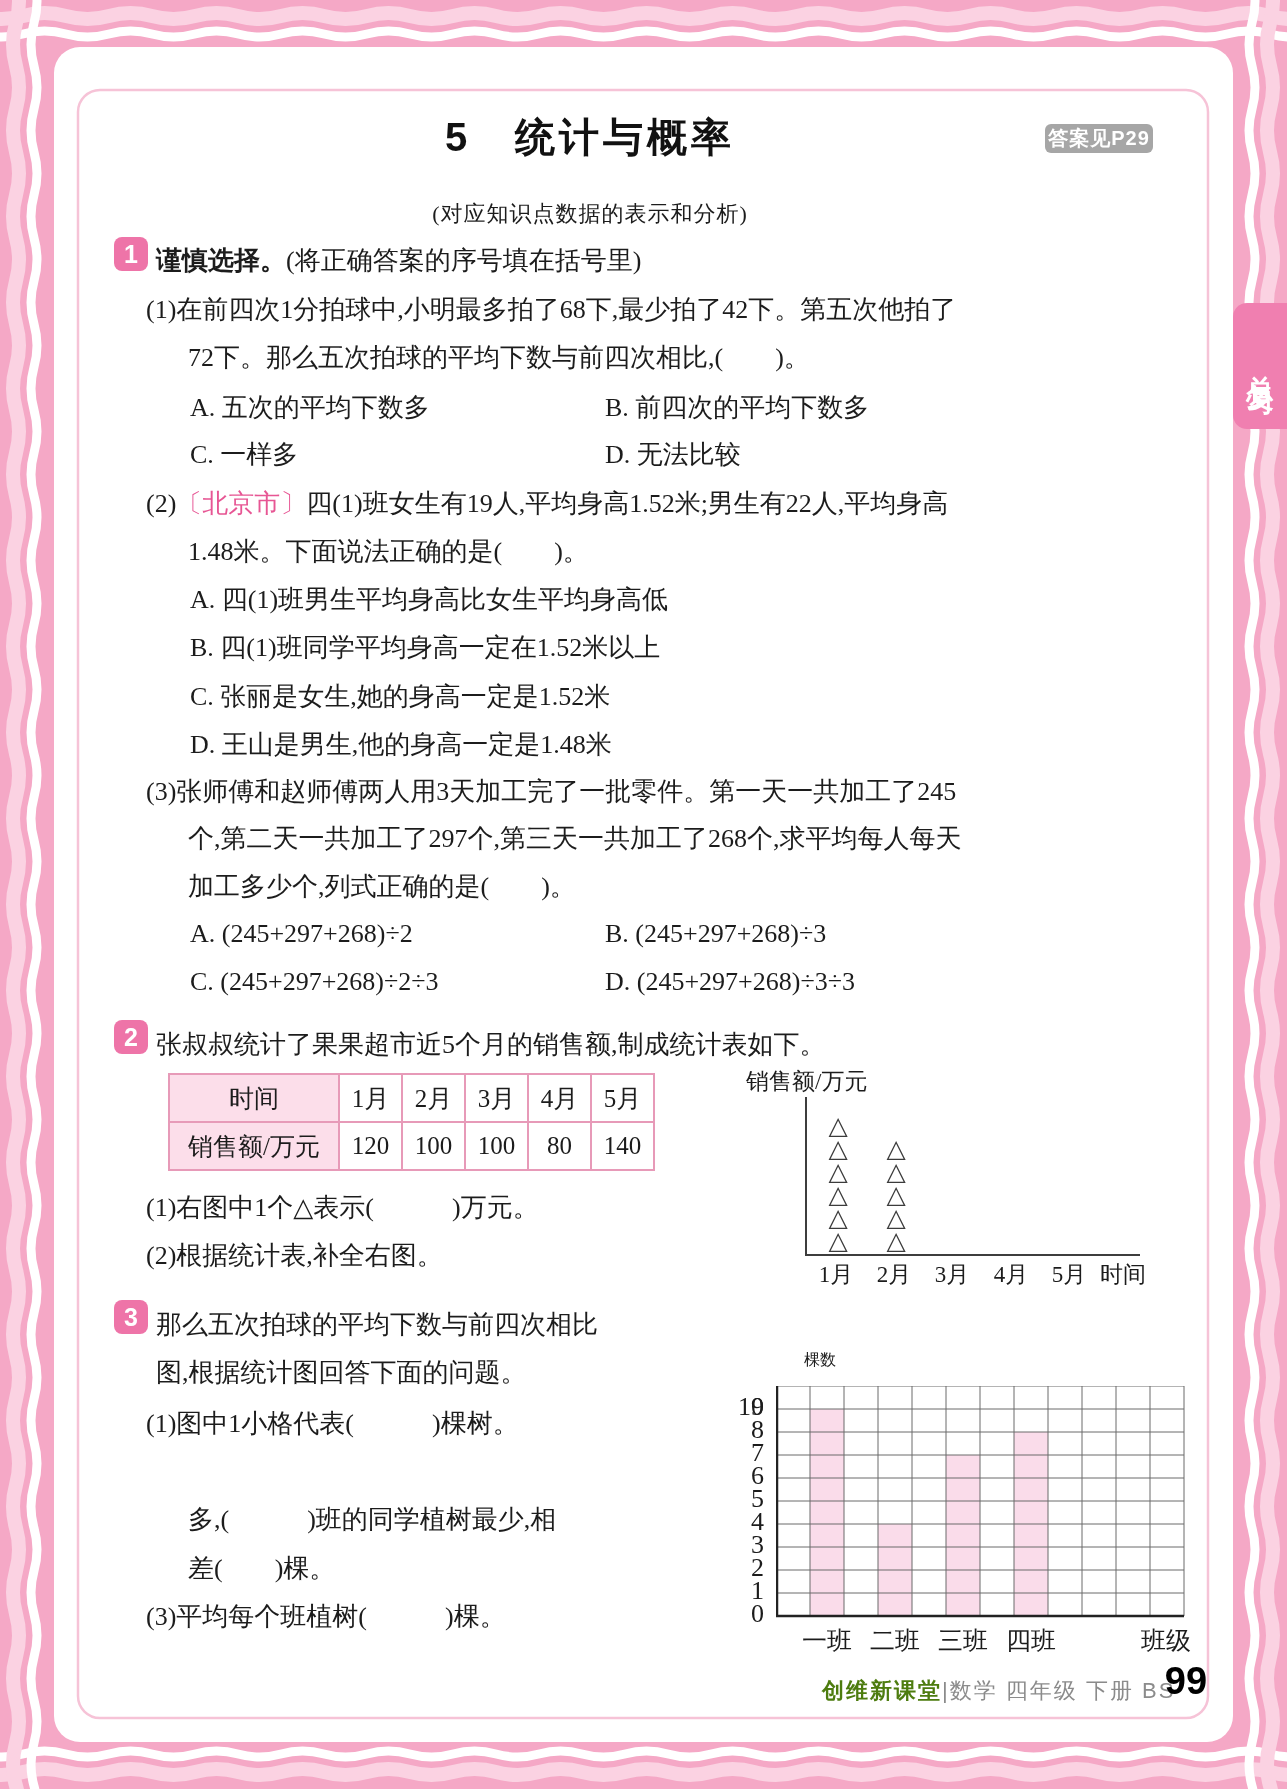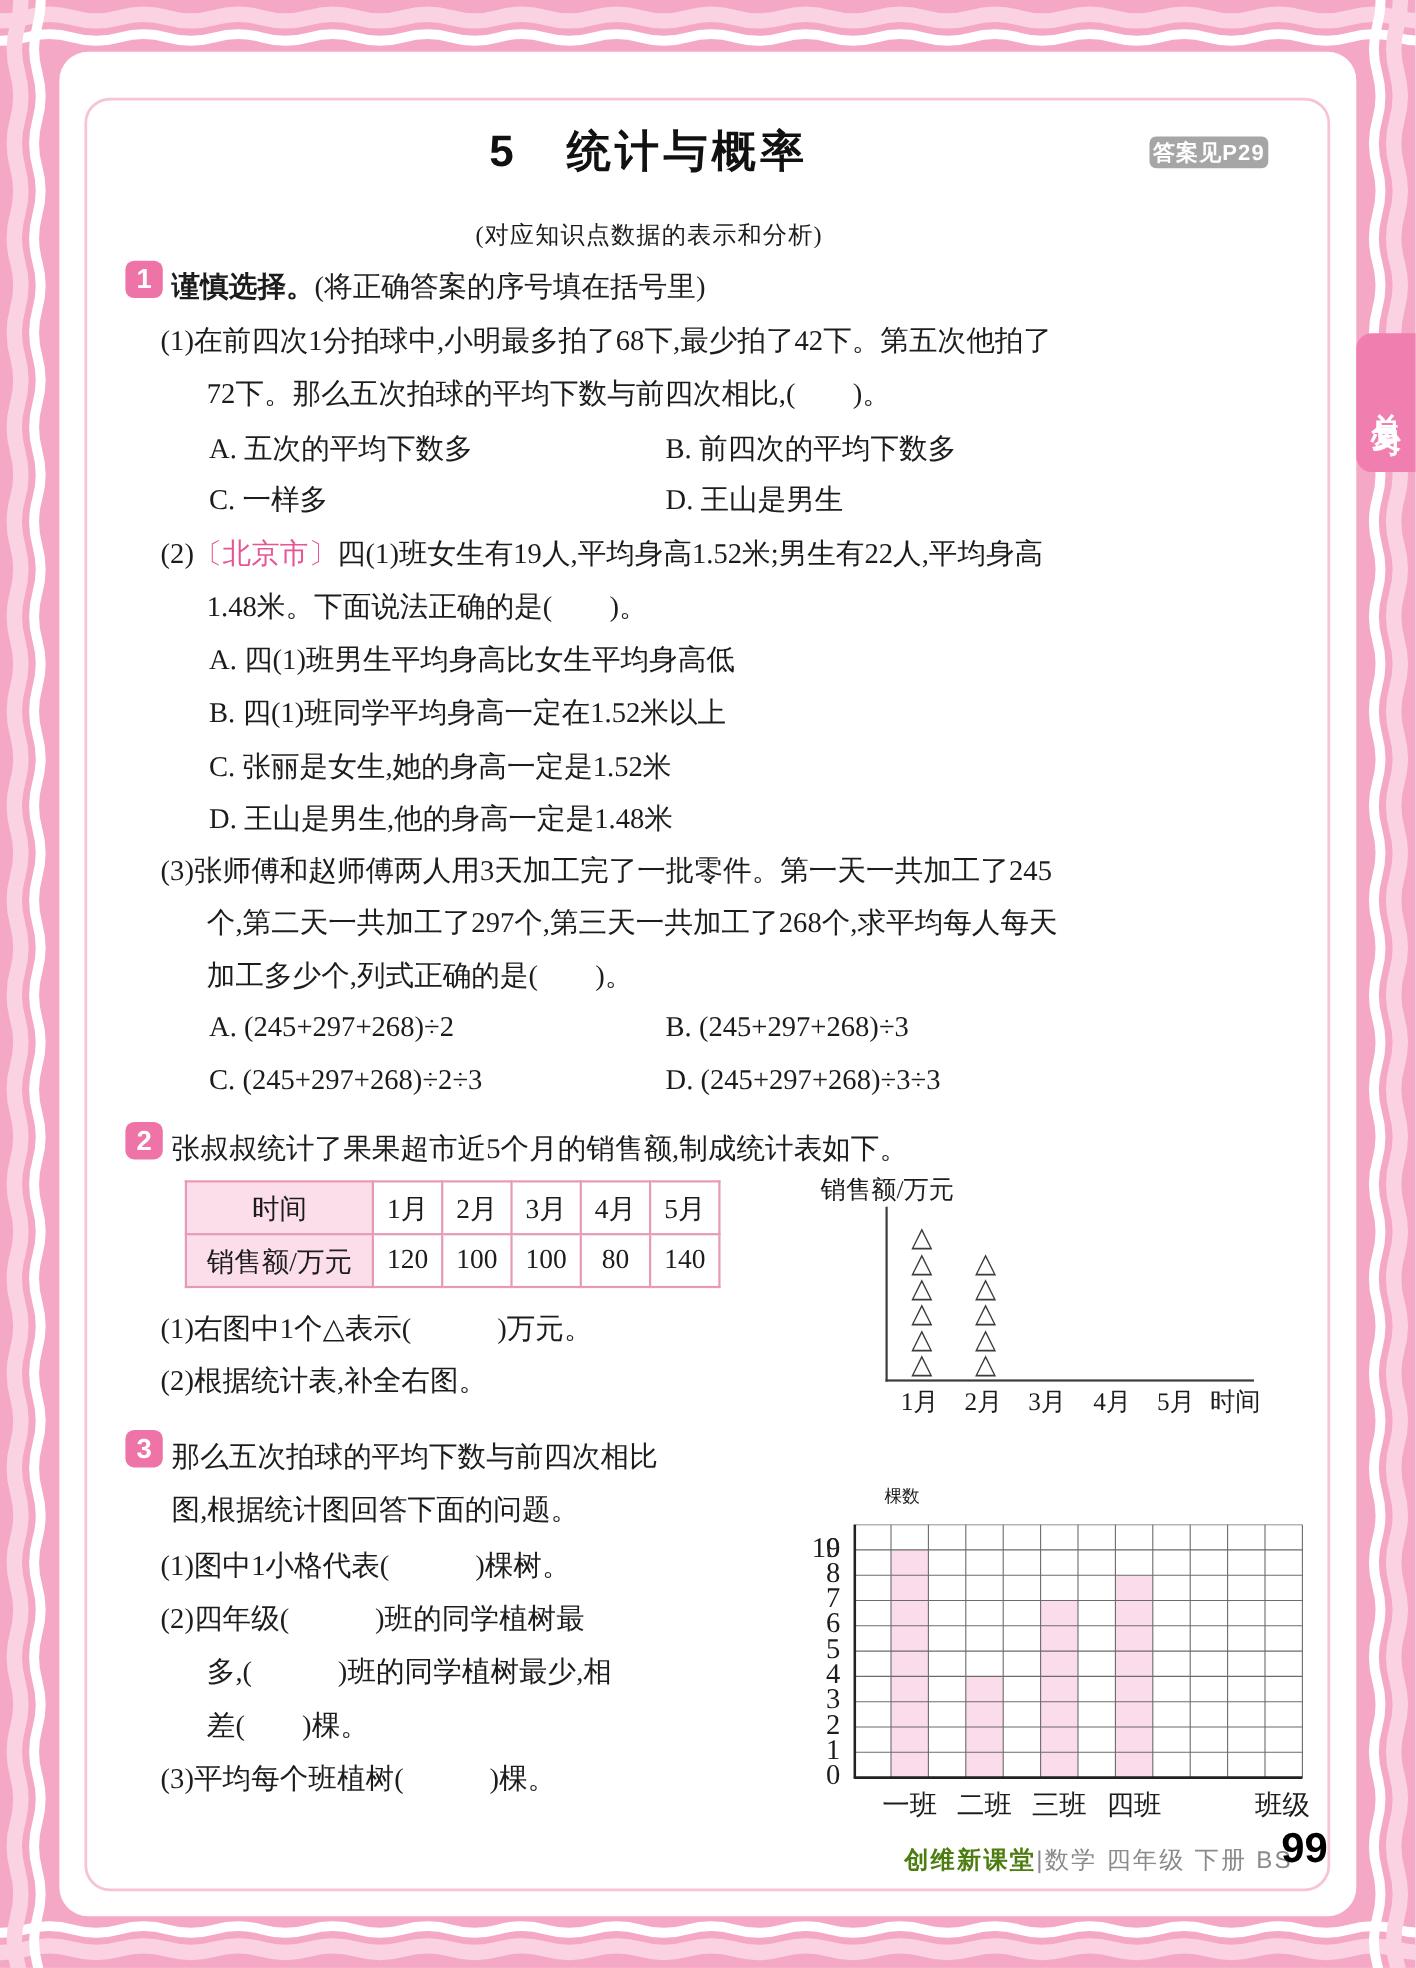--- a/index.html
+++ b/index.html
@@ -81,21 +81,21 @@
     <div class="subtitle">(对应知识点数据的表示和分析)</div>
 
     <div class="qbadge" style="left:114px;top:237px">1</div>
     <div class="ln" style="left:156px;top:239px"><span class="hd">谨慎选择。</span><span>(将正确答案的序号填在括号里)</span></div>
 
     <div class="ln" style="left:146px;top:288px">(1)在前四次1分拍球中,小明最多拍了68下,最少拍了42下。第五次他拍了</div>
     <div class="ln" style="left:188px;top:336px">72下。那么五次拍球的平均下数与前四次相比,(　　)。</div>
     <div class="ln" style="left:190px;top:386px">A. 五次的平均下数多</div>
     <div class="ln" style="left:605px;top:386px">B. 前四次的平均下数多</div>
     <div class="ln" style="left:190px;top:433px">C. 一样多</div>
-    <div class="ln" style="left:605px;top:433px">D. 王山是男生</div>
+    <div class="ln" style="left:605px;top:433px">D. 无法比较</div>
 
     <div class="ln" style="left:146px;top:482px"><span>(2)</span><span class="tag">〔北京市〕</span><span>四(1)班女生有19人,平均身高1.52米;男生有22人,平均身高</span></div>
     <div class="ln" style="left:188px;top:530px">1.48米。下面说法正确的是(　　)。</div>
     <div class="ln" style="left:190px;top:578px">A. 四(1)班男生平均身高比女生平均身高低</div>
     <div class="ln" style="left:190px;top:626px">B. 四(1)班同学平均身高一定在1.52米以上</div>
     <div class="ln" style="left:190px;top:675px">C. 张丽是女生,她的身高一定是1.52米</div>
     <div class="ln" style="left:190px;top:723px">D. 王山是男生,他的身高一定是1.48米</div>
 
     <div class="ln" style="left:146px;top:770px">(3)张师傅和赵师傅两人用3天加工完了一批零件。第一天一共加工了245</div>
     <div class="ln" style="left:188px;top:817px">个,第二天一共加工了297个,第三天一共加工了268个,求平均每人每天</div>
@@ -152,21 +152,20 @@
         <div class="month-lb" style="left: 119px;">3月</div>
         <div class="month-lb" style="left: 178px;">4月</div>
         <div class="month-lb" style="left: 236px;">5月</div>
         <div class="month-lb" style="left: 290px;">时间</div>
       </div>
 
     <div class="qbadge" style="left:114px;top:1300px">3</div>
     <div class="ln" style="left:156px;top:1303px">那么五次拍球的平均下数与前四次相比</div>
     <div class="ln" style="left:156px;top:1351px">图,根据统计图回答下面的问题。</div>
     <div class="ln" style="left:146px;top:1402px">(1)图中1小格代表(　　　)棵树。</div>
-    <div class="ln" style="left:146px;top:1450px">(2)四年级(　　　)班的同学植树最</div>
     <div class="ln" style="left:188px;top:1498px">多,(　　　)班的同学植树最少,相</div>
     <div class="ln" style="left:188px;top:1547px">差(　　)棵。</div>
     <div class="ln" style="left:146px;top:1595px">(3)平均每个班植树(　　　)棵。</div>
 
     <div class="chart-label" style="left:804px;top:1350px;font-size:16px">棵数</div>
     <div id="barchart"><svg width="410" height="233" viewBox="0 0 410 233">
           <rect x="34" y="23" width="34" height="207" fill="#fadcea"></rect>
           <rect x="102" y="138" width="34" height="92" fill="#fadcea"></rect>
           <rect x="170" y="69" width="34" height="161" fill="#fadcea"></rect>
           <rect x="238" y="46" width="34" height="184" fill="#fadcea"></rect>

